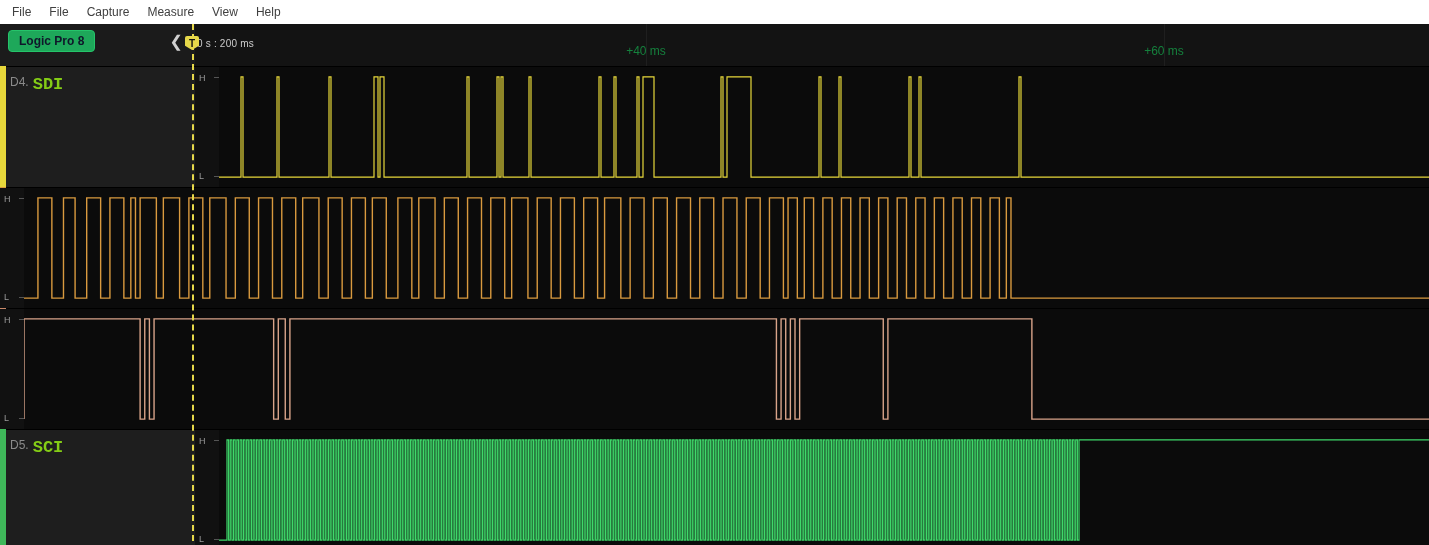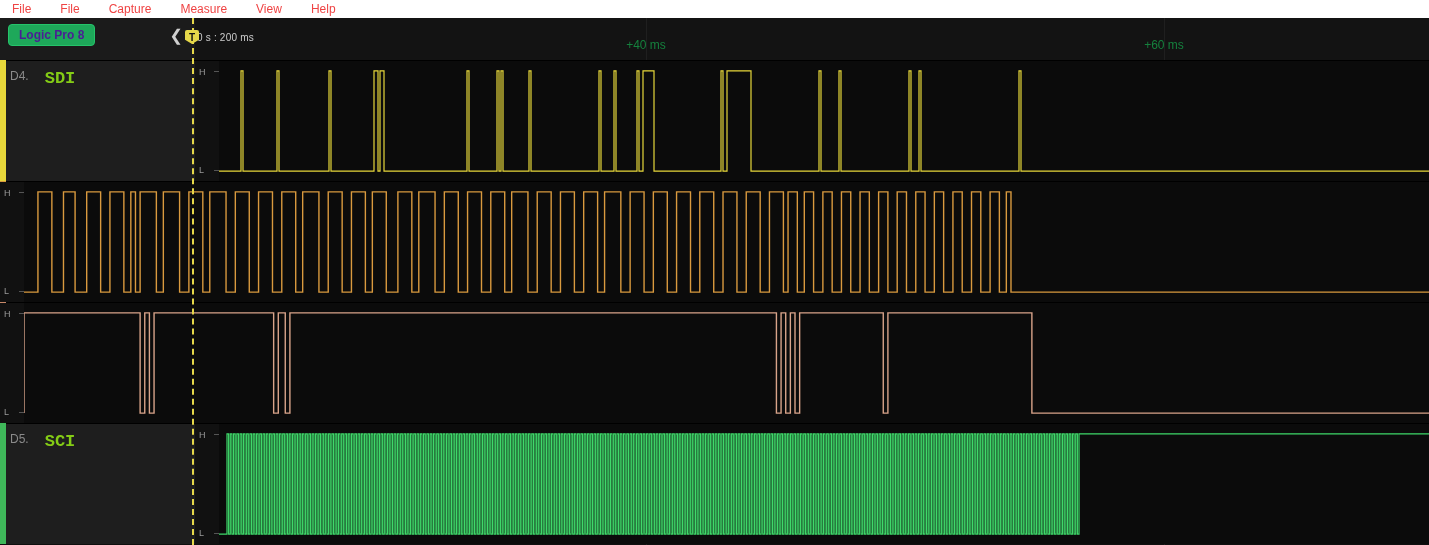--- a/index.html
+++ b/index.html
@@ -1,44 +1,44 @@
 <!DOCTYPE html>
 <html><head>
 <meta charset="utf-8">
 <style>
   * { box-sizing: border-box; margin: 0; padding: 0; }
   html, body { width: 1429px; height: 545px; font-family: -apple-system, "Segoe UI", Arial, sans-serif; background: #fff; overflow: hidden; }
 
   
-  .menubar { height: 18px; background: #fff; color: #ef4444; font-size: 12px; display: flex; align-items: center; padding: 6px 4px; gap: 13px;}
+  .menubar { height: 18px; background: #fff; color: #404040; font-size: 12px; display: flex; align-items: center; padding: 12px 4px; gap: 2px;}
   .menubar .item { padding: 0 8px; cursor: default; }
 
   
   .app { position: relative; height: 527px; width: 1429px; background: #0f0f0f; }
 
   
   .topstrip { height: 42px; display: flex; background: #131313; position: relative; }
   .device-area { width: 195px; display: flex; align-items: flex-start; padding: 6px 8px; gap: 8px; background:#1b1b1b;}
-  .device-badge { background: #1ea85a; color: #4c1d95; font-size: 12px; font-weight: 600; padding: 3px 10px; border-radius: 4px; border:1px solid #25c46a;}
+  .device-badge { background: #1ea85a; color: #0f172a; font-size: 12px; font-weight: 600; padding: 3px 10px; border-radius: 4px; border:1px solid #25c46a;}
   .back-chevron { color:#d0d0d0; font-size:16px; margin-left:auto; margin-right:4px; margin-top:2px;}
 
   .ruler { position: relative; flex:1; background:#131313; }
   .ruler .origin { position:absolute; left:0px; top:14px; font-size:10px; color:#ccc; letter-spacing:0.2px;}
   .ruler .tick { position:absolute; top:20px; font-size:12px; color:#15803d; transform:translateX(-50%); }
   .ruler .grid40 { position:absolute; top:0; bottom:-485px; border-left:1px solid #1f1f1f; }
   .ruler .grid50 { position:absolute; top:0; bottom:-485px; border-left:1px solid #1f1f1f; }
 
   .trigger-line { position:absolute; top:0; bottom:-485px; border-left:2px dashed #e6d84a; z-index:5;}
   .trigger-flag { position:absolute; top:12px; width:14px; height:14px; background:#e6d84a; color:#111; font-size:10px; font-weight:700; display:flex; align-items:center; justify-content:center; border-radius:2px; transform:translateX(-50%); z-index:6; clip-path: polygon(0 0, 100% 0, 100% 70%, 50% 100%, 0 70%);}
   .trigger-flag::after{content:"";}
 
   
   .channels { position:relative; height:485px; }
   .ch-row { display:flex; height:121px; border-top:1px solid #000; }
-  .ch-label { width:195px; background:#1e1e1e; display:flex; align-items:flex-start; padding:8px 10px 0 10px; gap:16px; }
+  .ch-label { width:195px; background:#1e1e1e; display:flex; align-items:flex-start; padding:8px 10px 0 10px; gap:4px; }
   .ch-color { position:absolute; left:0; width:6px; height:121px; }
   .ch-id { color:#8a8a8a; font-size:12px; }
   .ch-name { color:#84cc16; font-size:17px; font-weight:600;font-family:Liberation Mono, monospace; }
 
   .ch-gutter { width:24px; position:relative; background:#111; }
   .ch-gutter .hl { position:absolute; font-size:9px; color:#9a9a9a; left:4px; }
   .ch-gutter .hl.h { top:6px; }
   .ch-gutter .hl.l { bottom:6px; }
   .ch-gutter .tick { position:absolute; right:0; width:5px; border-top:1px solid #555;}
   .ch-gutter .tick.h { top:10px;}

